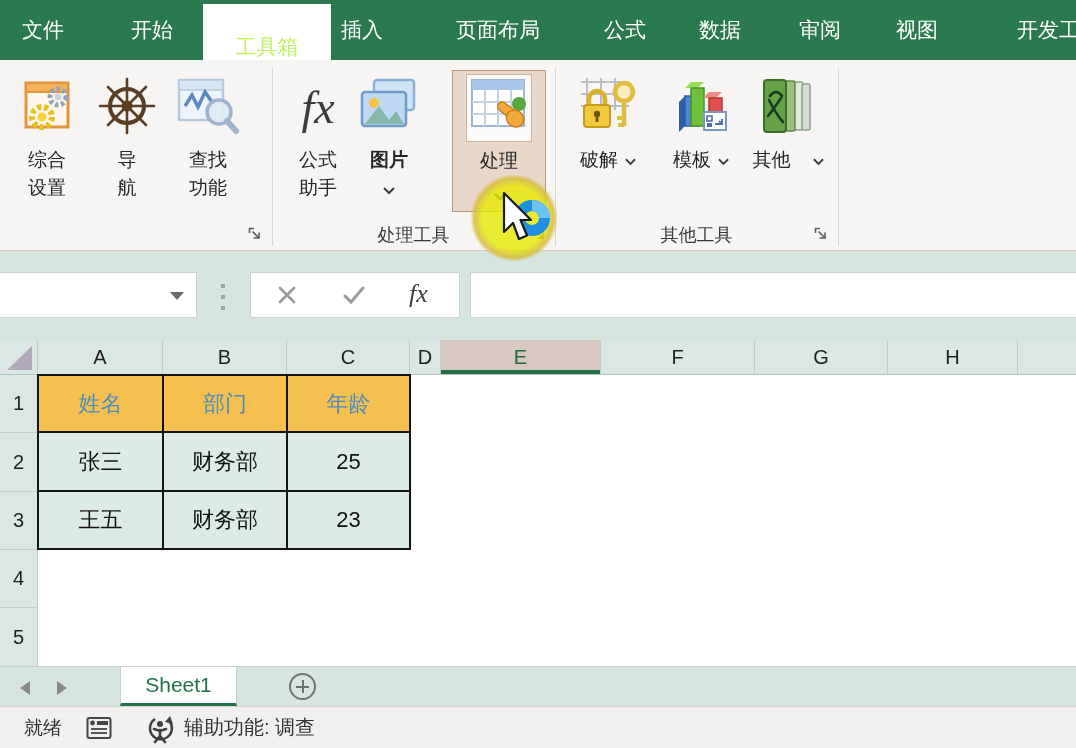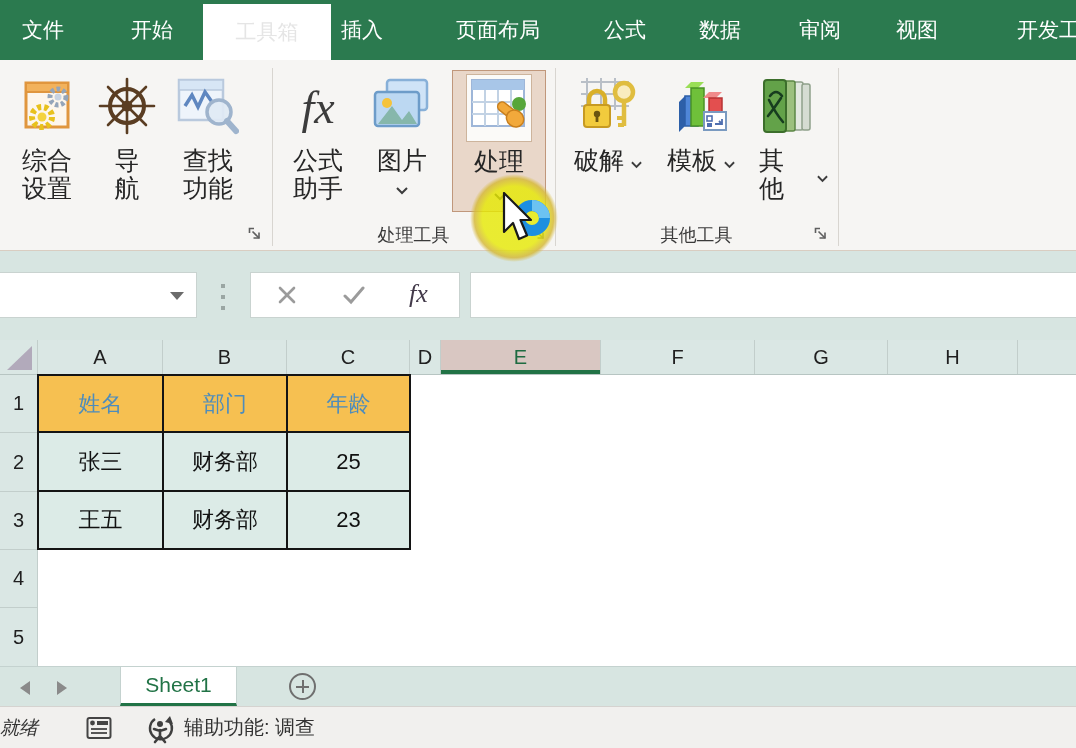--- a/index.html
+++ b/index.html
@@ -6,28 +6,28 @@
   html,body { background:#ffffff; }
   body { font-family:"Liberation Sans", sans-serif; }
   #screen { position:relative; width:1076px; height:748px; overflow:hidden; background:#ffffff; }
   .abs { position:absolute; }
 
   
   .tabbar { left:0; top:0; width:1076px; height:60px; background:#2b7a4f; }
   .tab { position:absolute; top:0; height:60px; line-height:60px; color:#ffffff;
          font-size:21px; text-align:center; cursor:default; }
   .tab-active-bg { position:absolute; left:203px; top:4px; width:128px; height:56px; background:#ffffff; }
-  .tab-active { color:#e5e5e5; line-height:56px; top:4px; height:56px; }
+  .tab-active { color:#bef264; line-height:56px; top:19px; height:56px; }
 
   
   .ribbon { left:0; top:60px; width:1076px; height:191px; background:#f6f5f3; border-bottom:1px solid #d9cdc1; }
   .vsep { position:absolute; top:8px; width:1px; height:178px; background:#d8d5d0; }
   .rbtn { position:absolute; top:10px; text-align:center; }
   .rbtn .iconbox { height:76px; display:flex; align-items:center; justify-content:center; }
-  .rlabel { font-size:25px; color:#262626; line-height:28px; }
+  .rlabel { font-size:19px; color:#262626; line-height:28px; }
   .gname { position:absolute; top:163px; font-size:18px; color:#3a3a3a; }
   .launcher { position:absolute; top:166px; width:15px; height:15px; }
 
   
   .hoverbtn { position:absolute; left:452px; top:10px; width:94px; height:142px;
               background:#e9d7c9; border:1px solid #c0977b; text-align:center; }
   .hoverbtn .tile { position:absolute; left:13px; top:3px; width:66px; height:68px;
                     background:#fbfaf8; border:1px solid #cdb49c; display:flex; align-items:center; justify-content:center; }
 
   
@@ -155,21 +155,21 @@
           </g>
         </svg></span>
 
     <div class="rbtn" style="left:280px;width:76px;">
       <div class="iconbox">
           <span style="font-family:'Liberation Serif',serif;font-style:italic;font-size:46px;color:#3c3c3c;line-height:60px;">fx</span>
         </div>
       <div class="rlabel"><span>公式</span><br>
         <span>助手</span></div>
     </div>
-    <div class="rbtn" style="left:364px;width:76px;">
+    <div class="rbtn" style="left:351px;width:76px;font-weight:bold;">
       <div class="iconbox">
           <span>
         <svg width="58" height="56" viewBox="0 0 58 56">
           <rect x="14" y="2" width="40" height="30" rx="3" fill="#cfe3f7" stroke="#88b0d8" stroke-width="2.5"></rect>
           <rect x="2" y="14" width="44" height="34" rx="3" fill="#bcd8f2" stroke="#6d9cc9" stroke-width="2.5"></rect>
           <circle cx="14" cy="25" r="5" fill="#f5c33b"></circle>
           <polygon points="5,46 19,28 29,42 36,33 44,46" fill="#86b7ab"></polygon>
         </svg></span>
         </div>
       <div class="rlabel"><span>图片</span></div>
@@ -376,21 +376,21 @@
     </table>
 
   <div class="abs tabstrip">
     <span class="navtri" style="left:20px;border-top:7px solid transparent;border-bottom:7px solid transparent;border-right:10px solid #8a8a8a;"></span>
     <span class="navtri" style="left:57px;border-top:7px solid transparent;border-bottom:7px solid transparent;border-left:10px solid #8a8a8a;"></span>
     <div class="sheettab">Sheet1</div>
     <div class="addbtn"></div>
   </div>
 
   <div class="abs statusbar">
-    <span class="stext" style="left:0;font-style:italic;">就绪</span>
+    <span class="stext" style="left:24px;">就绪</span>
     <span style="position:absolute;left:86px;top:8px;">
       <svg width="26" height="26" viewBox="0 0 26 26">
         <rect x="1.5" y="3" width="23" height="20" rx="2" fill="none" stroke="#444444" stroke-width="2"></rect>
         <circle cx="6.5" cy="8" r="2.4" fill="#444444"></circle>
         <rect x="11" y="6" width="11" height="4" fill="#444444"></rect>
         <line x1="5" y1="14" x2="21" y2="14" stroke="#444444" stroke-width="1.8"></line>
         <line x1="5" y1="18" x2="21" y2="18" stroke="#444444" stroke-width="1.8"></line>
       </svg></span>
     <span style="position:absolute;left:146px;top:7px;">
       <svg width="30" height="30" viewBox="0 0 30 30">

